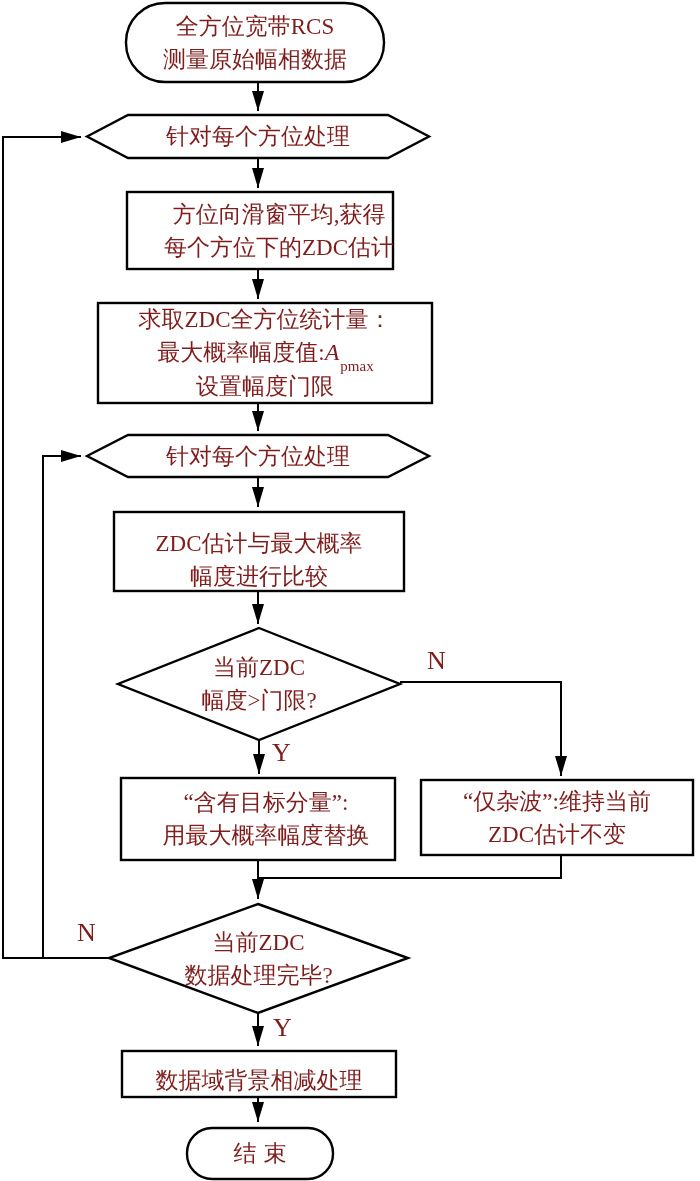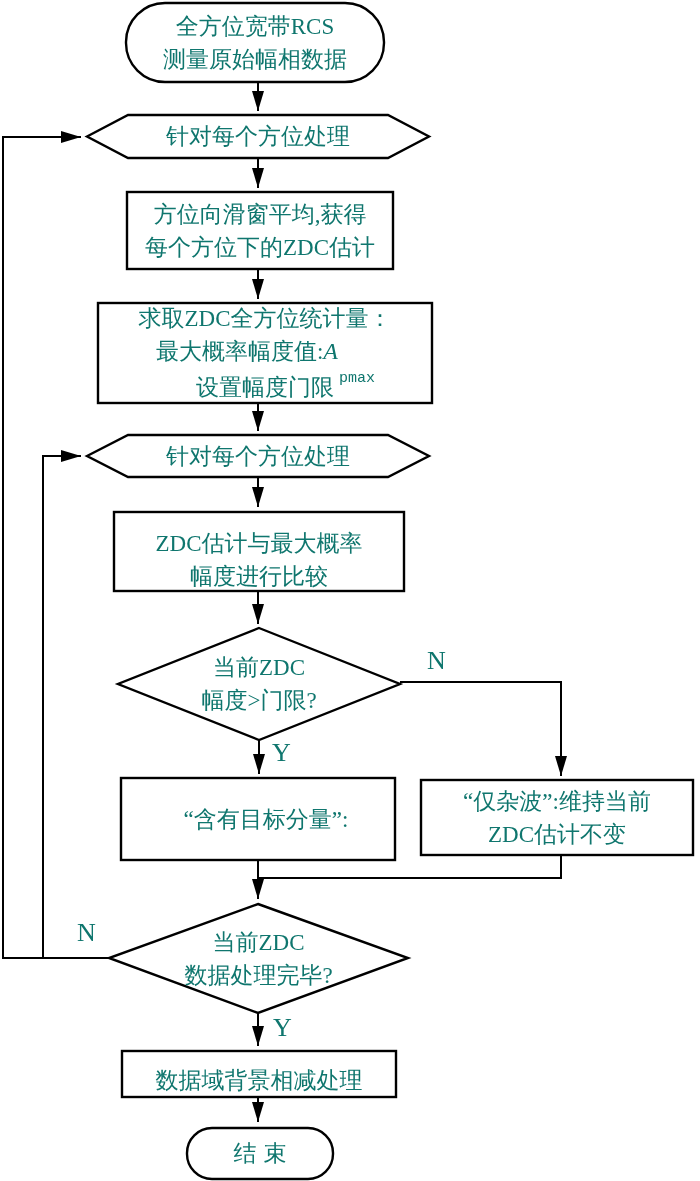--- a/index.html
+++ b/index.html
@@ -2,41 +2,41 @@
 <html><head>
 <meta charset="utf-8">
 <style>
   html, body { margin: 0; padding: 0; background: #ffffff; }
   .canvas {
     position: relative;
     width: 700px;
     height: 1181px;
     background: #ffffff;
     font-family: "Liberation Serif", "DejaVu Serif", serif;
-    color: #0f766e;
+    color: #7f1d1d;
     overflow: hidden;
   }
   svg.layer { position: absolute; left: 0; top: 0; width: 700px; height: 1181px; }
   svg.layer .shape { fill: #ffffff; stroke: #000000; stroke-width: 2.4px; }
   svg.layer .edge  { fill: none; stroke: #000000; stroke-width: 2px; }
   .label {
     position: absolute;
     display: flex;
     flex-direction: column;
     align-items: center;
     justify-content: center;
     text-align: center;
     font-size: 23px;
     line-height: 33px;
     white-space: nowrap;
   }
   .label .ln { display: block; }
   .label.tight { line-height: 32px; }
   .var-italic { font-style: italic; font-size: 24px; }
-  .var-sub { font-size: 15px; position: relative; top: 23px; left: 1px; font-family: Liberation Mono, monospace; }
+  .var-sub { font-size: 15px; position: relative; top: 11px; left: 1px; }
   .edge-label {
     position: absolute;
     font-size: 26px;
     line-height: 26px;
   }
   .end-label-text { letter-spacing: 7px; padding-left: 7px; }
 </style>
 </head>
 <body>
 
@@ -80,21 +80,21 @@
 
   <div class="label" style="left:126px; top:3px; width:258px; height:79px;">
     <span class="ln">全方位宽带RCS</span>
     <span class="ln">测量原始幅相数据</span>
   </div>
 
   <div class="label" style="left:87px; top:115px; width:342px; height:43px;">
     <span class="ln">针对每个方位处理</span>
   </div>
 
-  <div class="label" style="left:127px; top:192px; width:266px; height:77px;">
+  <div class="label" style="left:127px; top:192px; width:266px; height:77px;padding-left:19px;">
     <span class="ln">方位向滑窗平均,获得</span>
     <span class="ln">每个方位下的ZDC估计</span>
   </div>
 
   <div class="label tight" style="left:98px; top:303px; width:334px; height:100px;">
     <span class="ln">求取ZDC全方位统计量：</span>
     <span class="ln">
       <span>最大概率幅度值:</span><span class="var-italic">A</span><span class="var-sub">pmax</span>
     </span>
     <span class="ln">设置幅度门限</span>
@@ -109,20 +109,21 @@
     <span class="ln">幅度进行比较</span>
   </div>
 
   <div class="label" style="left:118px; top:628px; width:282px; height:112px;">
     <span class="ln">当前ZDC</span>
     <span class="ln">幅度&gt;门限?</span>
   </div>
 
   <div class="label" style="left:121px; top:778px; width:274px; height:82px;margin-left:8px;">
     <span class="ln">“含有目标分量”:</span>
+    <span class="ln">用最大概率幅度替换</span>
   </div>
 
   <div class="label" style="left:421px; top:780px; width:272px; height:75px;">
     <span class="ln">“仅杂波”:维持当前</span>
     <span class="ln">ZDC估计不变</span>
   </div>
 
   <div class="label" style="left:109px; top:904px; width:299px; height:109px;">
     <span class="ln">当前ZDC</span>
     <span class="ln">数据处理完毕?</span>

